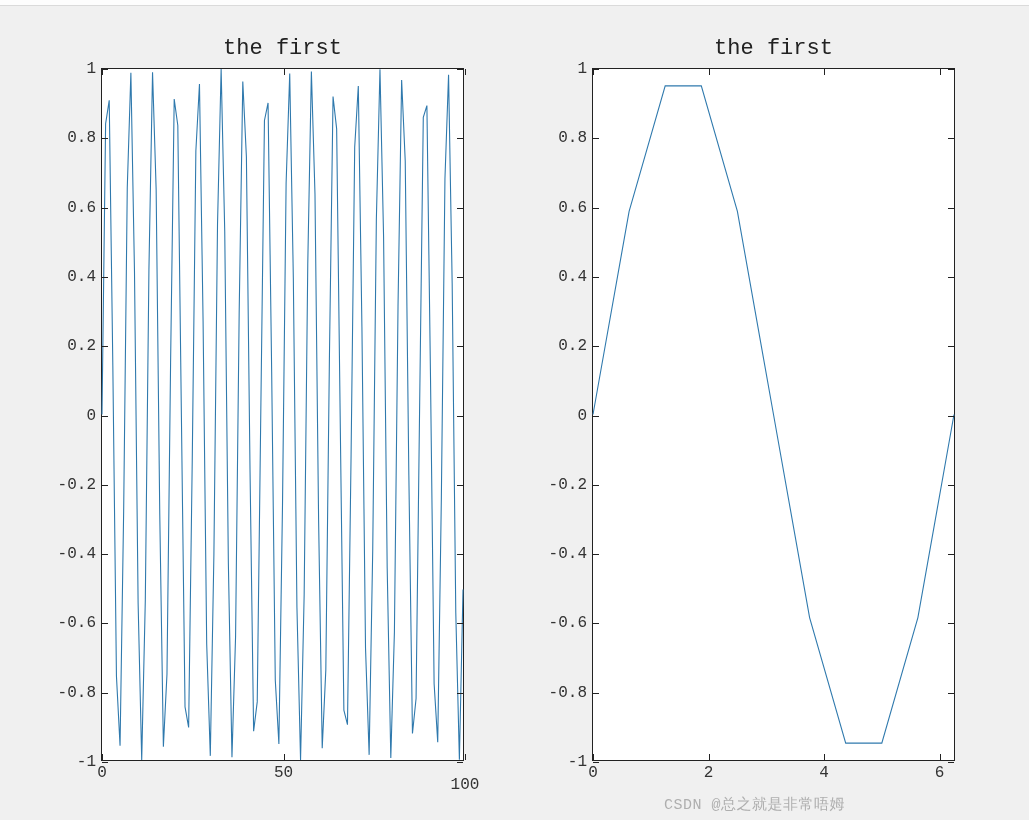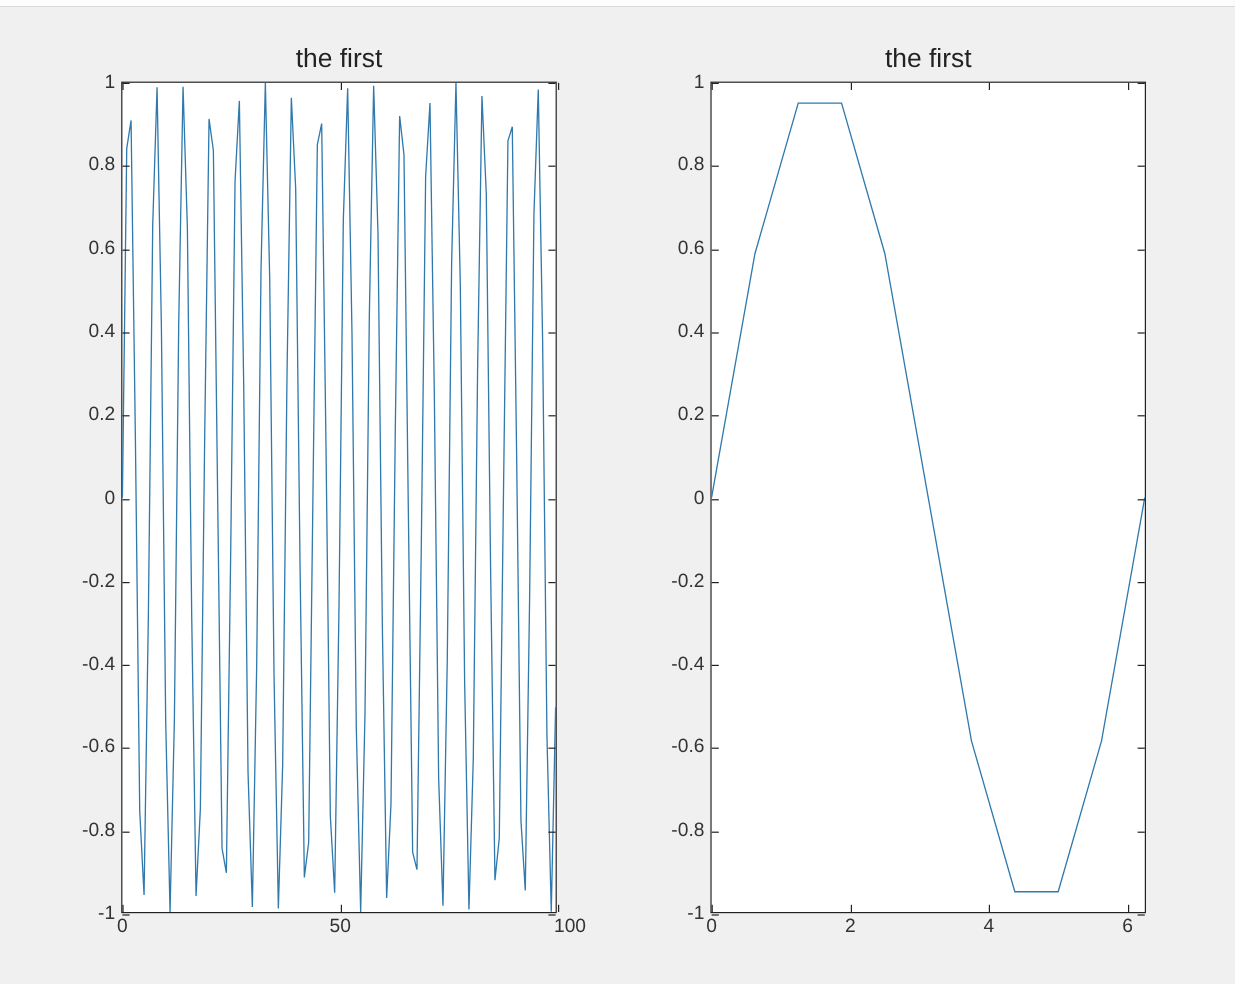--- a/index.html
+++ b/index.html
@@ -12,20 +12,21 @@
   }
   .top-edge {
     width: 100%; height: 6px;
     background: #fdfdfd;
     border-bottom: 1px solid #dadada;
   }
   .figure {
     position: relative;
     width: 859px; height: 814px;
     background: #f0f0f0;
+    font-family: Liberation Mono, monospace;
   }
   .axes {
     position: absolute;
     background: #ffffff;
     border: 1px solid #222;
   }
   .title {
     position: absolute;
     text-align: center;
     font-size: 22px;
@@ -100,21 +101,21 @@
       <div class="tmark ymark-r" style="top: 69.3px;"></div>
       <div class="tick ytick" style="top: 0px;">1</div>
       <div class="tmark ymark" style="top: 0px;"></div>
       <div class="tmark ymark-r" style="top: 0px;"></div>
       <div class="tick xtick" style="left: 0px;">0</div>
       <div class="tmark xmark" style="left: 0px;"></div>
       <div class="tmark xmark-t" style="left: 0px;"></div>
       <div class="tick xtick" style="left: 181.5px;">50</div>
       <div class="tmark xmark" style="left: 181.5px;"></div>
       <div class="tmark xmark-t" style="left: 181.5px;"></div>
-      <div class="tick xtick" style="left: 373px;">100</div>
+      <div class="tick xtick" style="left: 363px; margin-top: 12px;">100</div>
       <div class="tmark xmark" style="left: 363px;"></div>
       <div class="tmark xmark-t" style="left: 363px;"></div>
     </div>
 
   <div class="title" style="left:592px; top:30px; width:363px;">the first</div>
   <div class="axes" id="ax1" style="left:592px; top:62px; width:363px; height:693px;">
     <svg class="plot" id="svg1" viewBox="0 0 363 693" preserveAspectRatio="none">
         <path d="M0.00 346.50 L36.30 142.83 L72.60 16.94 L108.90 16.94 L145.20 142.83 L181.50 346.50 L217.80 550.17 L254.10 676.06 L290.40 676.06 L326.70 550.17 L363.00 346.50 " class="line"></path>
       </svg>
   <div class="tick ytick" style="top: 693px;">-1</div>
@@ -157,13 +158,14 @@
       <div class="tmark xmark" style="left: 115.546px;"></div>
       <div class="tmark xmark-t" style="left: 115.546px;"></div>
       <div class="tick xtick" style="left: 231.092px;">4</div>
       <div class="tmark xmark" style="left: 231.092px;"></div>
       <div class="tmark xmark-t" style="left: 231.092px;"></div>
       <div class="tick xtick" style="left: 346.639px;">6</div>
       <div class="tmark xmark" style="left: 346.639px;"></div>
       <div class="tmark xmark-t" style="left: 346.639px;"></div>
     </div>
 
+  <div class="watermark">CSDN @总之就是非常唔姆</div>
 </div>
 
 </body></html>

